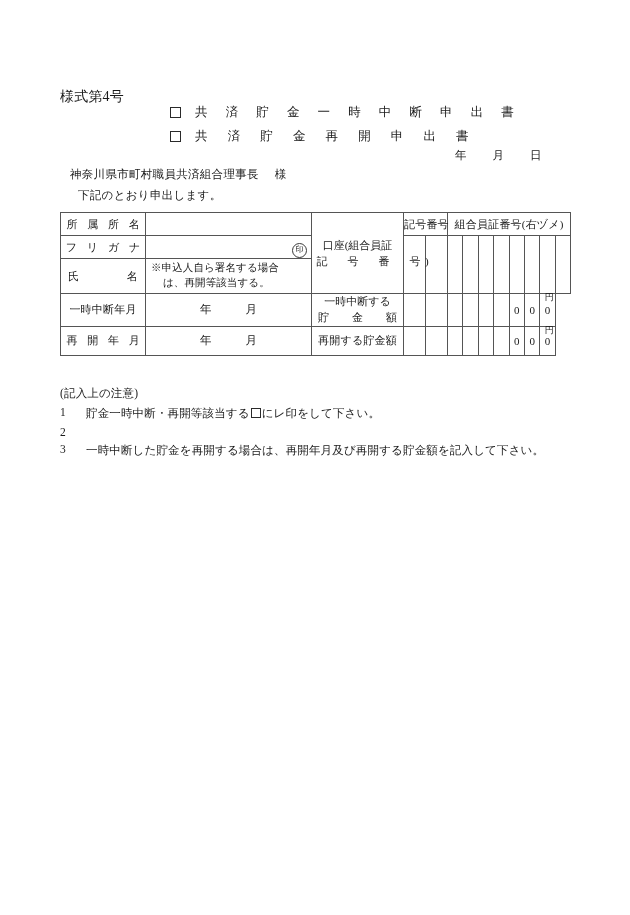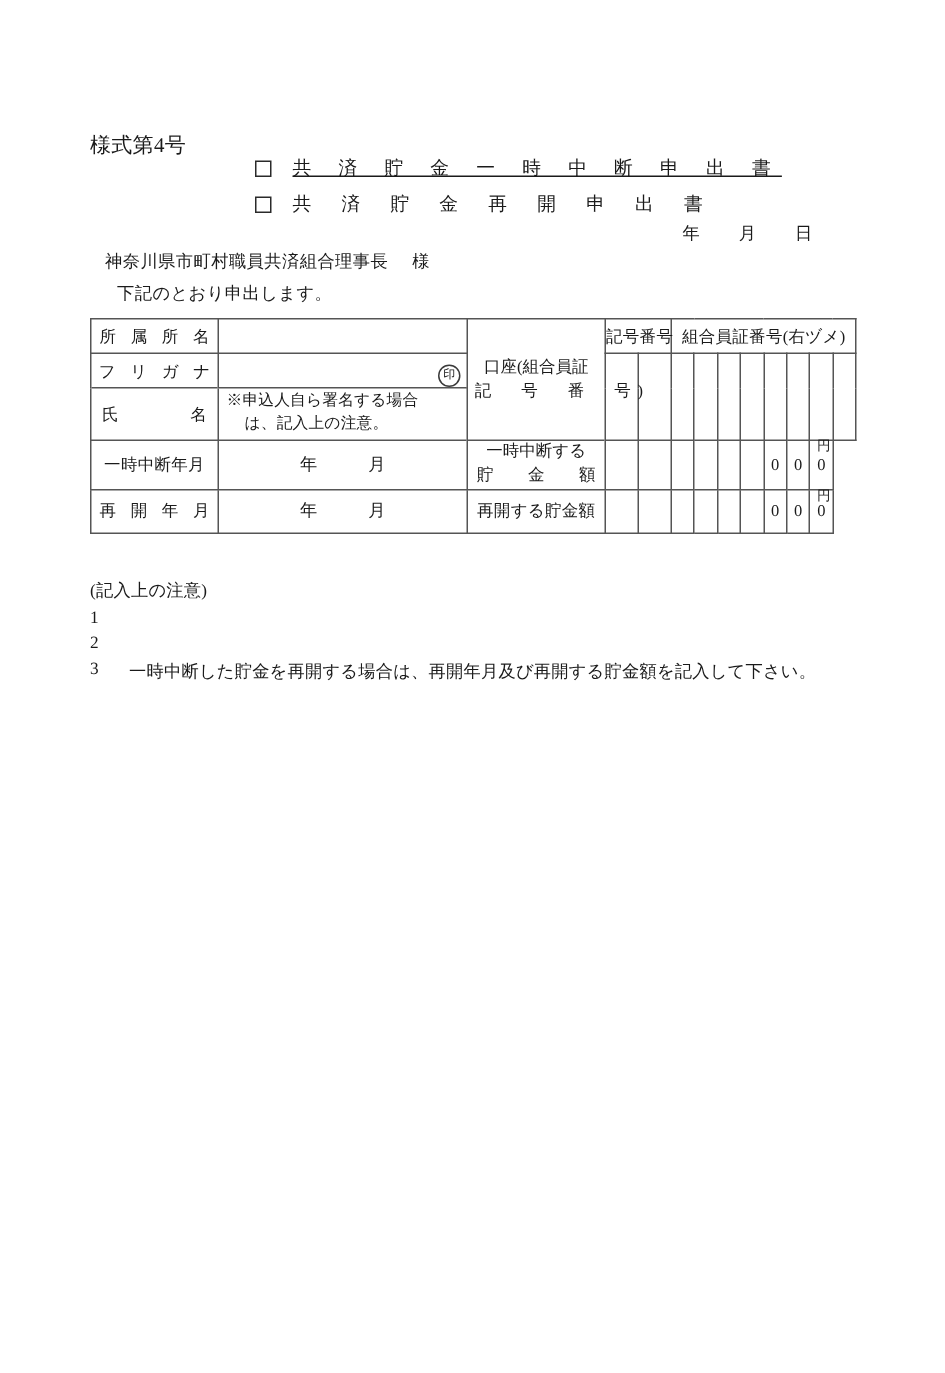--- a/index.html
+++ b/index.html
@@ -44,21 +44,21 @@
   .title-line.l2 { top: 128px; }
   .checkbox {
     display: inline-block;
     width: 9px;
     height: 9px;
     border: 1px solid #2a2a2a;
     margin-right: 14px;
     flex: none;
     background: #fff;
   }
-  .t-wide { letter-spacing: 7.5px; text-decoration: underline; }
+  .t-wide { letter-spacing: 7.5px; }
   .t-wide2 { letter-spacing: 8.5px; }
 
   .date-line {
     position: absolute;
     left: 455px;
     top: 148px;
     font-size: 11.5px;
     white-space: nowrap;
   }
   .date-line .gap { display: inline-block; width: 26px; }
@@ -288,21 +288,21 @@
       <tr>
         <td class="lbl" style="height:34px;">
           <div class="lbl-just">
             <span>氏</span>
                 <span>名</span>
           </div>
         </td>
         <td>
           <div class="note-in-cell">
             <span>※申込人自ら署名する場合</span>
-            <span class="ln2">は、記入上の注意。</span>
+            <span class="ln2">は、再開等該当する。</span>
           </div>
         </td>
       </tr>
 
       <tr>
         <td class="lbl" style="height:30px;">一時中断年月</td>
         <td class="ym">
           <span>年</span><span class="m">月</span>
         </td>
         <td>
@@ -346,20 +346,21 @@
       </tr>
     </tbody>
       </table>
   </div>
 
   <div class="notes">
     <div class="head">(記入上の注意)</div>
 
     <div class="item">
       <span class="num">1</span>
+      <span><span>貯金一時中断・再開等該当する</span><span class="box-inline"></span><span>にレ印をして下さい。</span></span>
     </div>
 
     <div class="item">
       <span class="num">2</span>
     </div>
 
     <div class="item">
       <span class="num">3</span>
       <span>一時中断した貯金を再開する場合は、再開年月及び再開する貯金額を記入して下さい。</span>
     </div>

